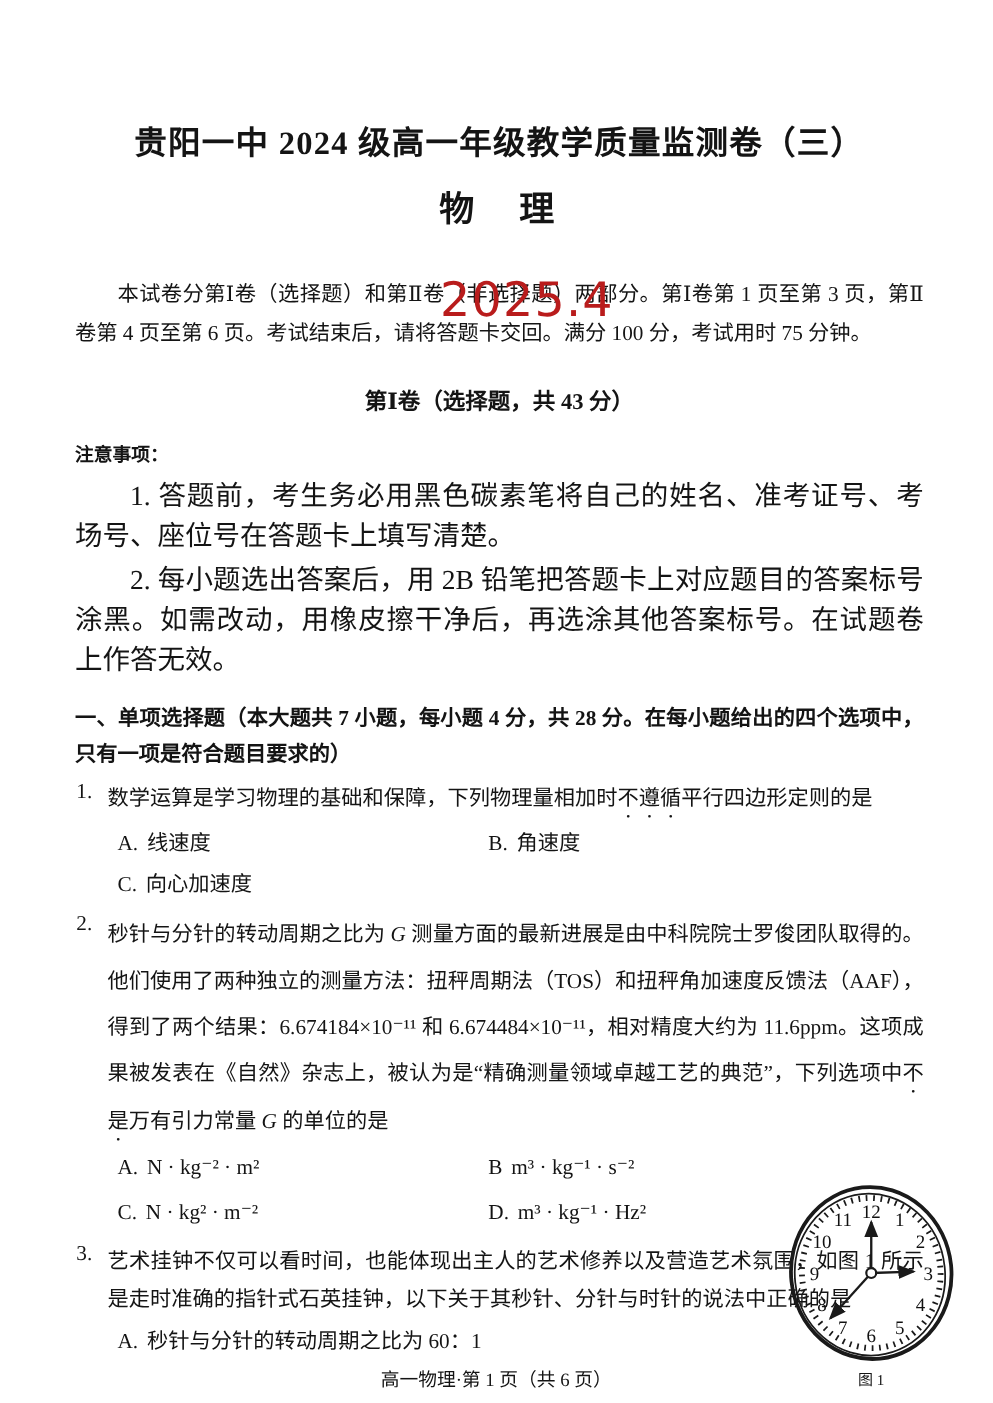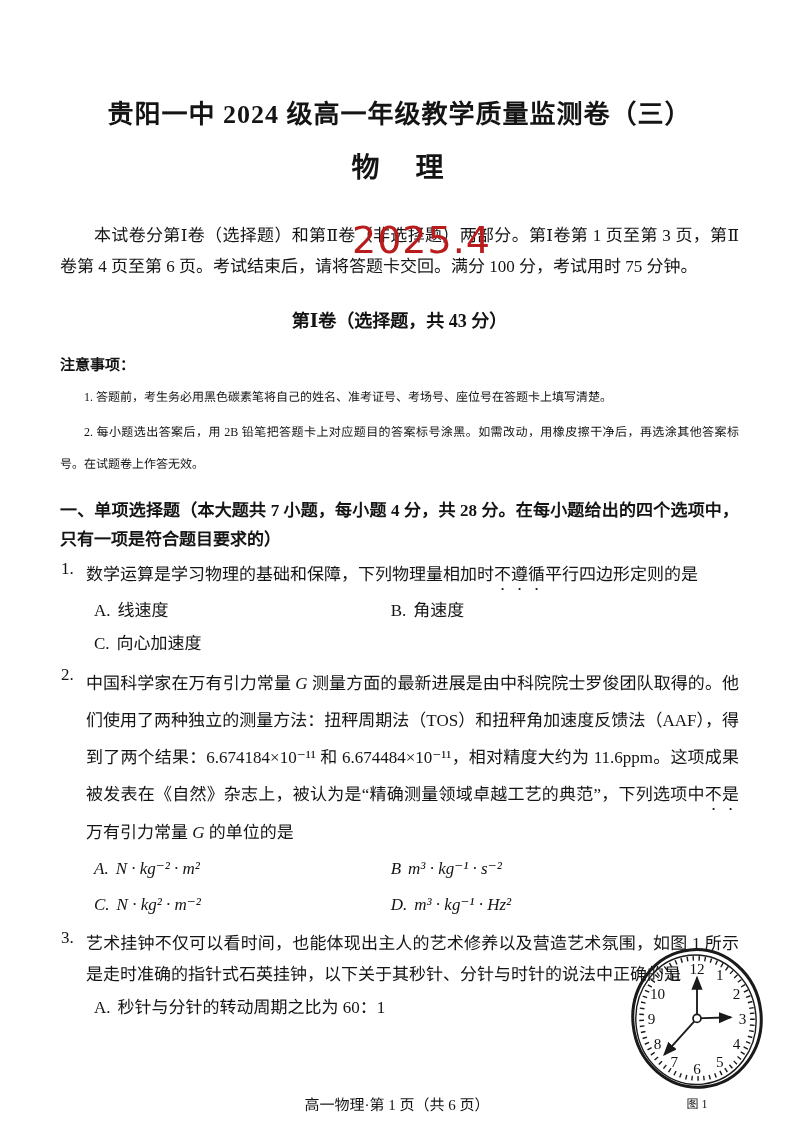--- a/index.html
+++ b/index.html
@@ -27,32 +27,32 @@
     color:#b91c1c;letter-spacing:1px;pointer-events:none;
   }
   .intro{
     margin:36px 0 0;font-size:17px;line-height:31px;
     text-align:justify;text-indent:2em;
   }
   .sec-title{
     margin:26px 0 0;text-align:center;font-size:18px;line-height:26px;font-weight:700;
   }
   .notes-title{margin:18px 0 0;font-size:15px;line-height:26px;font-weight:700;}
-  .note{margin:3px 0 0;font-size:12px;line-height:32px;text-align:justify;text-indent:2em;}
+  .note{margin:3px 0 0;font-size:22px;line-height:32px;text-align:justify;text-indent:2em;}
   .part-header{
     margin:16px 0 0;font-size:17px;line-height:29px;font-weight:700;text-align:justify;
   }
   
   .q{position:relative;padding-left:26px;margin-top:5px;font-size:17px;}
   .qnum{position:absolute;left:1px;top:0;}
   .stem{margin:0;line-height:31px;text-align:justify;}
   .q2 .stem{line-height:37px;}
   .opts{padding-left:8px;}
   .opts.two{display:grid;grid-template-columns:46% 54%;line-height:33px;}
-  .q2 .opts.two{line-height:36px;font-style:italic;}
+  .q2 .opts.two{line-height:36px;}
   .opts.one{line-height:35px;width:70%;}
   .opt{white-space:nowrap;}
   .olabel{margin-right:7px;}
   .emph{
     -webkit-text-emphasis:filled dot;-webkit-text-emphasis-position:under right;
     text-emphasis:filled dot;text-emphasis-position:under right;
   }
   .it{font-style:italic;}
   
   .clockfig{
@@ -92,21 +92,21 @@
     <p class="stem"><span>数学运算是学习物理的基础和保障，下列物理量相加时</span><span class="emph">不遵循</span><span>平行四边形定则的是</span></p>
     <div class="opts two">
       <div class="opt"><span class="olabel">A.</span><span>线速度</span></div>
       <div class="opt"><span class="olabel">B.</span><span>角速度</span></div>
       <div class="opt"><span class="olabel">C.</span><span>向心加速度</span></div>
     </div>
   </div>
 
   <div class="q q2">
     <span class="qnum">2.</span>
-    <p class="stem"><span>中国科学家在万有引力常量 </span><span class="it">G</span><span> 测量方面的最新进展是由中科院院士罗俊团队取得的。他们使用了两种独立的测量方法：扭秤周期法（TOS）和扭秤角加速度反馈法（AAF），得到了两个结果：6.674184×10⁻¹¹ 和 6.674484×10⁻¹¹，相对精度大约为 11.6ppm。这项成果被发表在《自然》杂志上，被认为是“精确测量领域卓越工艺的典范”，下列选项中</span><span class="emph">不是</span><span>万有引力常量 </span><span class="it">G</span><span> 的单位的是</span></p>
+    <p class="stem"><span>秒针与分针的转动周期之比为 </span><span class="it">G</span><span> 测量方面的最新进展是由中科院院士罗俊团队取得的。他们使用了两种独立的测量方法：扭秤周期法（TOS）和扭秤角加速度反馈法（AAF），得到了两个结果：6.674184×10⁻¹¹ 和 6.674484×10⁻¹¹，相对精度大约为 11.6ppm。这项成果被发表在《自然》杂志上，被认为是“精确测量领域卓越工艺的典范”，下列选项中</span><span class="emph">不是</span><span>万有引力常量 </span><span class="it">G</span><span> 的单位的是</span></p>
     <div class="opts two">
       <div class="opt"><span class="olabel">A.</span><span>N · kg⁻² · m²</span></div>
       <div class="opt"><span class="olabel">B</span><span>m³ · kg⁻¹ · s⁻²</span></div>
       <div class="opt"><span class="olabel">C.</span><span>N · kg² · m⁻²</span></div>
       <div class="opt"><span class="olabel">D.</span><span>m³ · kg⁻¹ · Hz²</span></div>
     </div>
   </div>
 
   <div class="q q3">
     <span class="qnum">3.</span>

